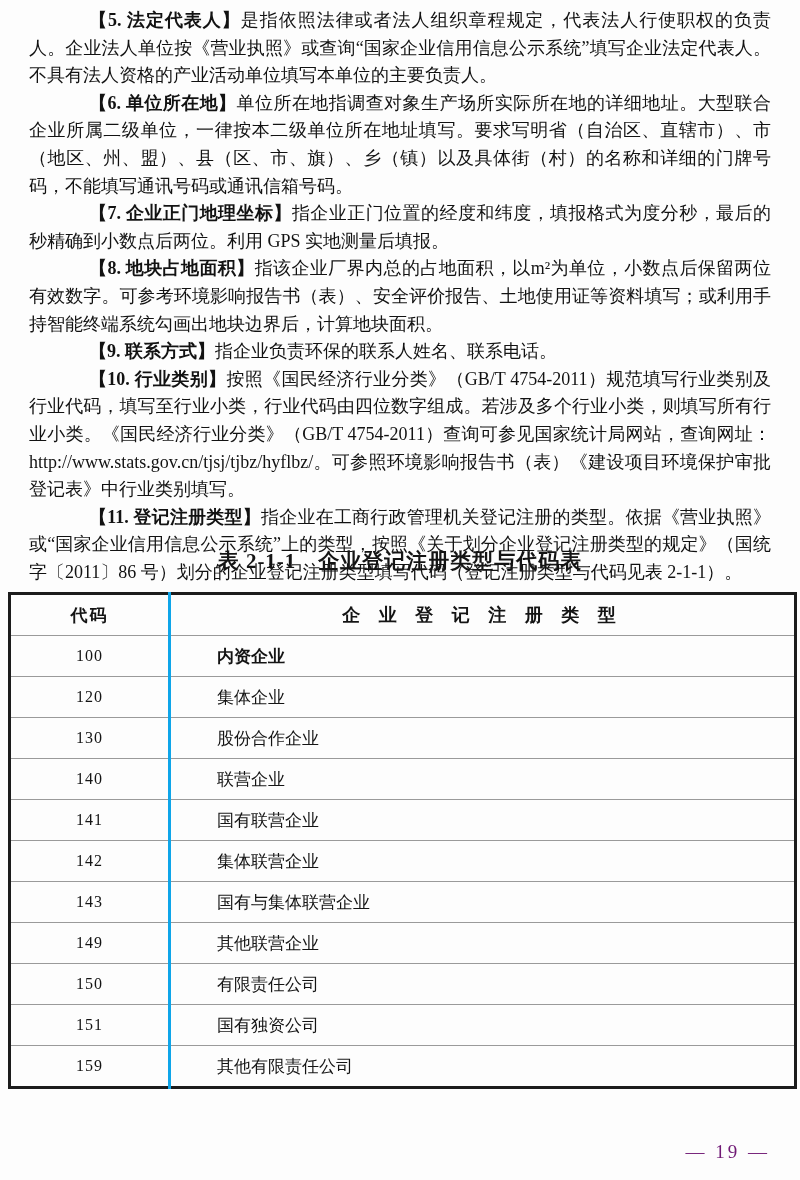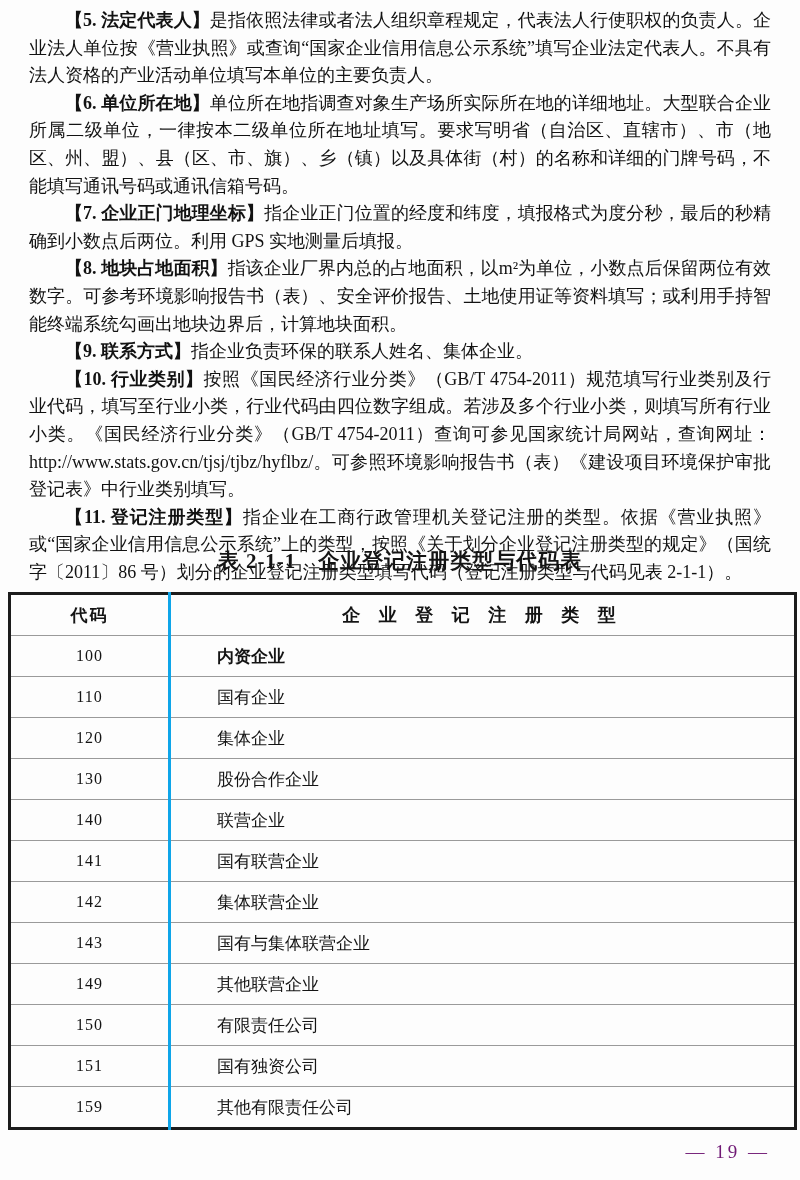--- a/index.html
+++ b/index.html
@@ -21,20 +21,21 @@
   .content p {
     margin: 0;
     font-size: 18px;
     line-height: 27.6px;
     text-align: justify;
     text-indent: 36px;
     color: #121212;
   }
   .plabel {
     font-weight: bold;
+    margin-left: 24px;
   }
   .table-title {
     position: absolute;
     top: 547px;
     left: 0;
     width: 100%;
     text-align: center;
     font-size: 21px;
     font-weight: bold;
     margin: 0;
@@ -95,42 +96,38 @@
 </head>
 <body>
 
 <div class="page">
 
   <div class="content">
     <p><span class="plabel">【5. 法定代表人】</span><span>是指依照法律或者法人组织章程规定，代表法人行使职权的负责人。企业法人单位按《营业执照》或查询“国家企业信用信息公示系统”填写企业法定代表人。不具有法人资格的产业活动单位填写本单位的主要负责人。</span></p>
     <p><span class="plabel">【6. 单位所在地】</span><span>单位所在地指调查对象生产场所实际所在地的详细地址。大型联合企业所属二级单位，一律按本二级单位所在地址填写。要求写明省（自治区、直辖市）、市（地区、州、盟）、县（区、市、旗）、乡（镇）以及具体街（村）的名称和详细的门牌号码，不能填写通讯号码或通讯信箱号码。</span></p>
     <p><span class="plabel">【7. 企业正门地理坐标】</span><span>指企业正门位置的经度和纬度，填报格式为度分秒，最后的秒精确到小数点后两位。利用 GPS 实地测量后填报。</span></p>
     <p><span class="plabel">【8. 地块占地面积】</span><span>指该企业厂界内总的占地面积，以m²为单位，小数点后保留两位有效数字。可参考环境影响报告书（表）、安全评价报告、土地使用证等资料填写；或利用手持智能终端系统勾画出地块边界后，计算地块面积。</span></p>
-    <p><span class="plabel">【9. 联系方式】</span><span>指企业负责环保的联系人姓名、集体企业。</span></p>
+    <p><span class="plabel">【9. 联系方式】</span><span>指企业负责环保的联系人姓名、联系电话。</span></p>
     <p><span class="plabel">【10. 行业类别】</span><span>按照《国民经济行业分类》（GB/T 4754-2011）规范填写行业类别及行业代码，填写至行业小类，行业代码由四位数字组成。若涉及多个行业小类，则填写所有行业小类。《国民经济行业分类》（GB/T 4754-2011）查询可参见国家统计局网站，查询网址：http://www.stats.gov.cn/tjsj/tjbz/hyflbz/。可参照环境影响报告书（表）《建设项目环境保护审批登记表》中行业类别填写。</span></p>
     <p><span class="plabel">【11. 登记注册类型】</span><span>指企业在工商行政管理机关登记注册的类型。依据《营业执照》或“国家企业信用信息公示系统”上的类型，按照《关于划分企业登记注册类型的规定》（国统字〔2011〕86 号）划分的企业登记注册类型填写代码（登记注册类型与代码见表 2-1-1）。</span></p>
   </div>
 
   <h2 class="table-title">表 2-1-1　企业登记注册类型与代码表</h2>
 
   <table class="reg-table">
     <thead>
       <tr>
         <th class="col-code">代码</th>
         <th class="col-type">企 业 登 记 注 册 类 型</th>
       </tr>
     </thead>
     <tbody>
       <tr>
         <td class="code">100</td>
         <td class="type parent">内资企业</td>
-      </tr>
-      <tr>
-        <td class="code">110</td>
-        <td class="type">国有企业</td>
       </tr>
       <tr>
         <td class="code">120</td>
         <td class="type">集体企业</td>
       </tr>
       <tr>
         <td class="code">130</td>
         <td class="type">股份合作企业</td>
       </tr>
       <tr>

